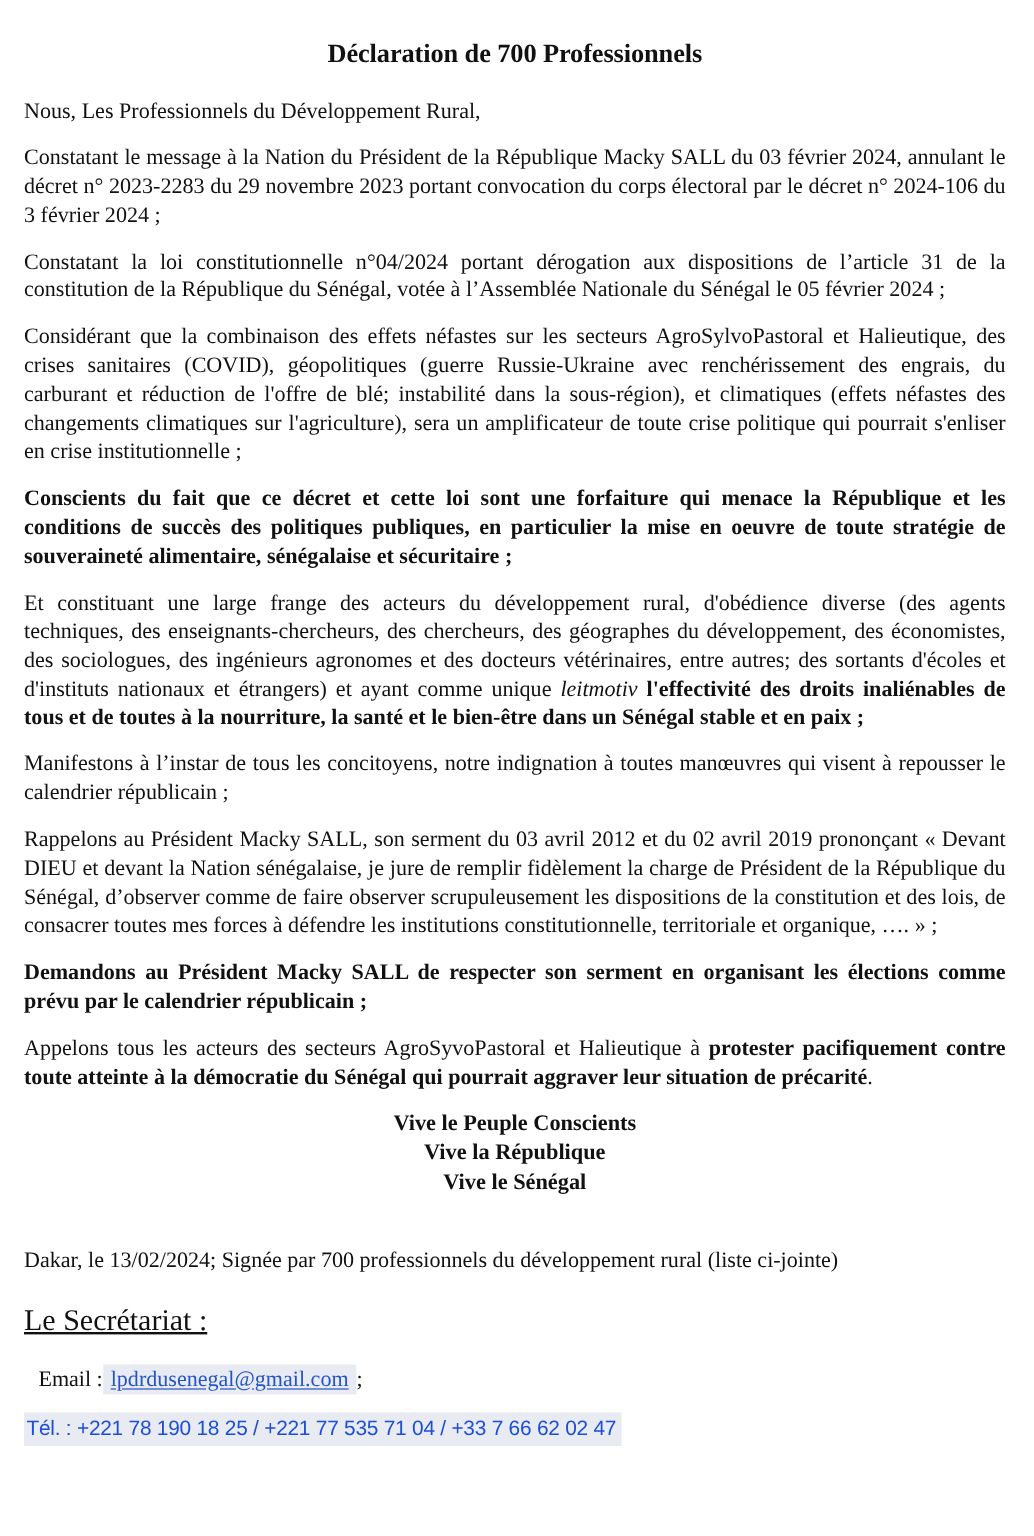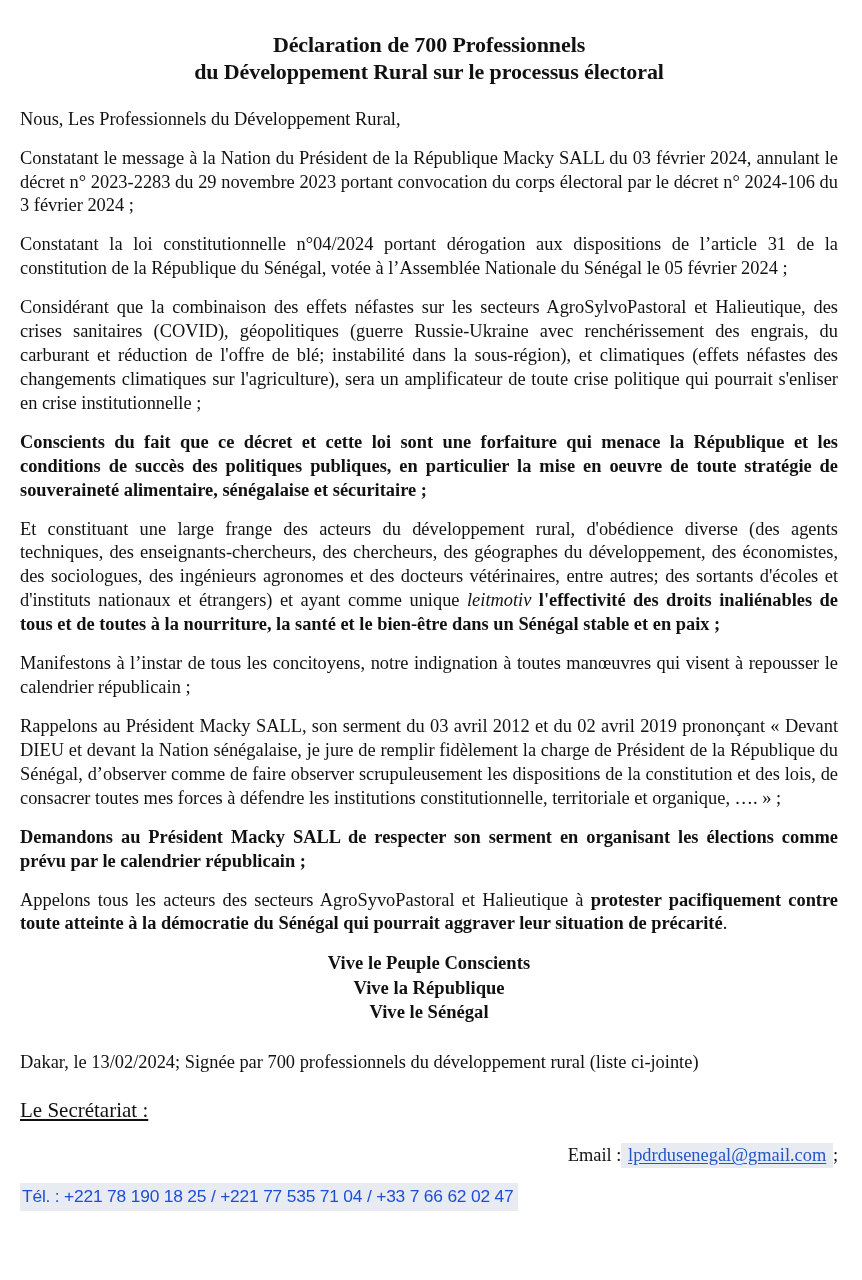--- a/index.html
+++ b/index.html
@@ -56,37 +56,37 @@
     line-height: 1.32;
     margin: 8px 0 0 0;
   }
   .vive-block span {
     display: block;
   }
   .signature-line {
     font-size: 18.4px;
     line-height: 1.3;
     text-align: left;
-    margin: 26px 0 0 0;
+    margin: 41px 0 0 0;
   }
   .secretariat {
-    font-size: 21px;
+    font-size: 25px;
     line-height: 1.3;
     margin: 22px 0 0 0;
     text-align: left;
   }
   .secretariat .underlined {
     text-decoration: underline;
     text-underline-offset: 2px;
   }
   .email-line {
     font-size: 18.4px;
     line-height: 1.3;
     margin: 20px 0 0 12px;
-    text-align: right;
+    text-align: left;
   }
   .hl {
     background: #e8ebf2;
   }
   .email-link {
     color: #2554c7;
     text-decoration: underline;
     text-underline-offset: 2px;
   }
   .tel-line {
@@ -105,21 +105,20 @@
     padding: 2px 2px 3px 2px;
   }
 </style>
 </head>
 <body>
 
 <div class="page">
 
   <h1 class="doc-title">
     <span class="title-line">Déclaration de 700 Professionnels</span>
-    <span class="title-line">du Développement Rural sur le processus électoral</span>
   </h1>
 
   <p class="para first">Nous, Les Professionnels du Développement Rural,</p>
 
   <p class="para">Constatant le message à la Nation du Président de la République Macky SALL du 03 février 2024, annulant le décret n° 2023-2283 du 29 novembre 2023 portant convocation du corps électoral par le décret n° 2024-106 du 3 février 2024 ;</p>
 
   <p class="para">Constatant la loi constitutionnelle n°04/2024 portant dérogation aux dispositions de l’article 31 de la constitution de la République du Sénégal, votée à l’Assemblée Nationale du Sénégal le 05 février 2024 ;</p>
 
   <p class="para">Considérant que la combinaison des effets néfastes sur les secteurs AgroSylvoPastoral et Halieutique, des crises sanitaires (COVID), géopolitiques (guerre Russie-Ukraine avec renchérissement des engrais, du carburant et réduction de l'offre de blé; instabilité dans la sous-région), et climatiques (effets néfastes des changements climatiques sur l'agriculture), sera un amplificateur de toute crise politique qui pourrait s'enliser en crise institutionnelle ;</p>
 

